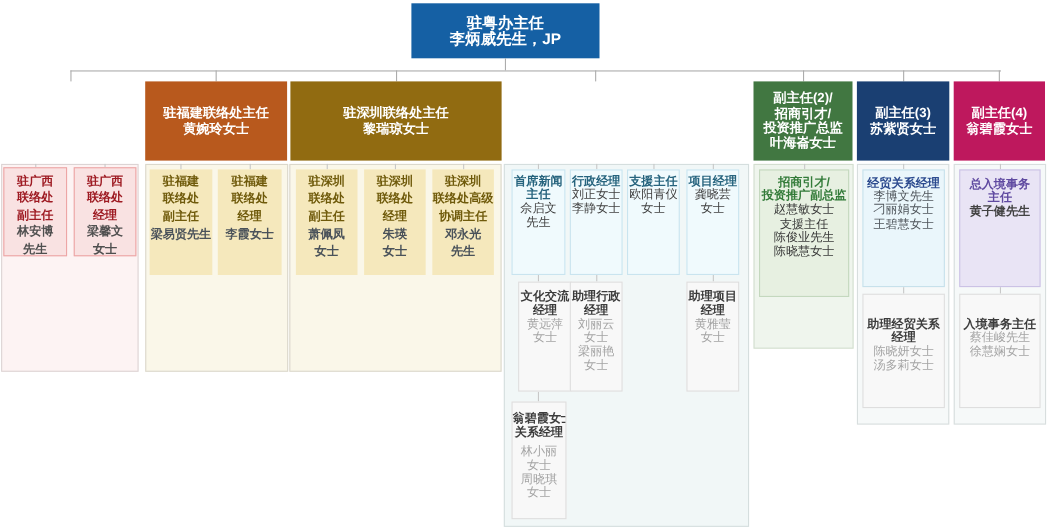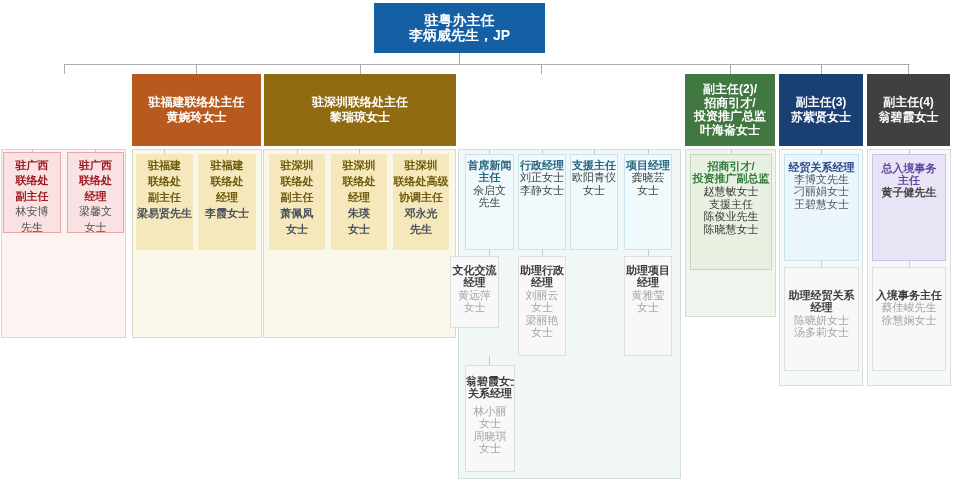--- a/index.html
+++ b/index.html
@@ -5,34 +5,34 @@
 <style>
 *{margin:0;padding:0;box-sizing:border-box}
 html,body{background:#fff}
 body{font-family:"Liberation Sans",sans-serif;-webkit-font-smoothing:antialiased}
 .canvas{position:relative;width:954px;height:483px;background:#fff;overflow:hidden}
 .node{position:absolute;display:flex;flex-direction:column;justify-content:center;align-items:center;text-align:center}
 .root-node{background:#1560A4;color:#fff;font-weight:bold;font-size:14px;line-height:15px}
 .header{color:#fff;font-weight:bold;font-size:12px;line-height:15px}
 .header.h4l{line-height:13.5px}
 .hd0{background:#AD1F24}.hd1{background:#B8591D}.hd2{background:#916B11}.hd3{background:#1A5E73}
-.hd4{background:#417741}.hd5{background:#1A3F72}.hd6{background:#404040}
+.hd4{background:#417741}.hd5{background:#1A3F72}.hd6{background:#be185d}
 .panel{position:absolute;border:1px solid #D8D8D8}
 .pn0{background:#FDF3F3;border-color:#DCD4D4}
 .pn1,.pn2{background:#FAF7E9;border-color:#DBD8CC}
 .pn3{background:#F1F7F7;border-color:#D5DEDE}
 .pn4{background:#EFF5ED;border-color:#D3DECF}
 .pn5,.pn6{background:#F6F9F9;border-color:#D8DEDE}
 .box{position:absolute;text-align:center;font-size:11px;overflow:hidden}
 .ln{white-space:nowrap}
 .ln.t{font-weight:bold}
 
 .s1{background:#F9E2E2;border:1px solid #EDA6A6;padding-top:4.5px}
 .s1 .ln{line-height:15.5px}
-.s1 .t{color:#9E1B23}.s1 .n{color:#4F4F4F;font-weight:normal}
+.s1 .t{color:#9E1B23}.s1 .n{color:#4F4F4F;font-weight:bold}
 
 .s2{background:#F5E8BC;padding-top:2.5px}
 .s2 .ln{line-height:16.2px}
 .s2 .t{color:#6F5A0B}.s2 .n{color:#4A525A;font-weight:bold}
 
 .s4a{background:#F0FAFD;border:1px solid #C9E4EF;padding-top:4px}
 .s4a .ln{line-height:12.3px}
 .s4a .t{color:#27647E}.s4a .n{color:#3F3F3F}
 
 .s4b{background:#F8F8F8;border:1px solid #DEDEDE;padding-top:6.5px}
@@ -189,21 +189,21 @@
   <div class="box s4a" style="left:570px;top:154px;width:48px;height:96px">
     <div class="ln t">支援主任</div>
     <div class="ln n">欧阳青仪</div>
     <div class="ln n">女士</div>
   </div>
   <div class="box s4a" style="left:624px;top:154px;width:48px;height:96px">
     <div class="ln t">项目经理</div>
     <div class="ln n">龚晓芸</div>
     <div class="ln n">女士</div>
   </div>
-  <div class="box s4b" style="left:450px;top:256px;width:49px;height:72px">
+  <div class="box s4b" style="left:471px;top:256px;width:49px;height:100px">
     <div class="ln t">文化交流</div>
     <div class="ln t">经理</div>
     <div class="ln n">黄远萍</div>
     <div class="ln n">女士</div>
   </div>
   <div class="box s4b" style="left:518px;top:256px;width:48px;height:100px">
     <div class="ln t">助理行政</div>
     <div class="ln t">经理</div>
     <div class="ln n">刘丽云</div>
     <div class="ln n">女士</div>

